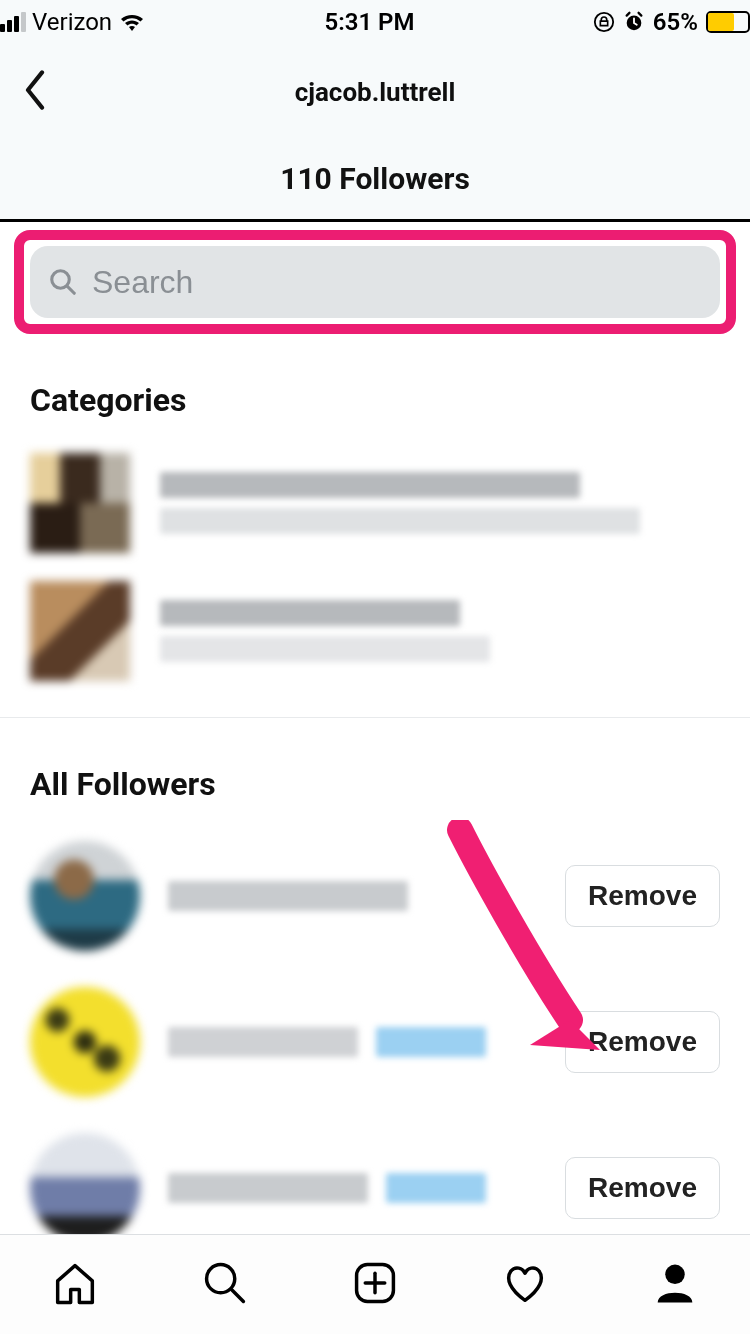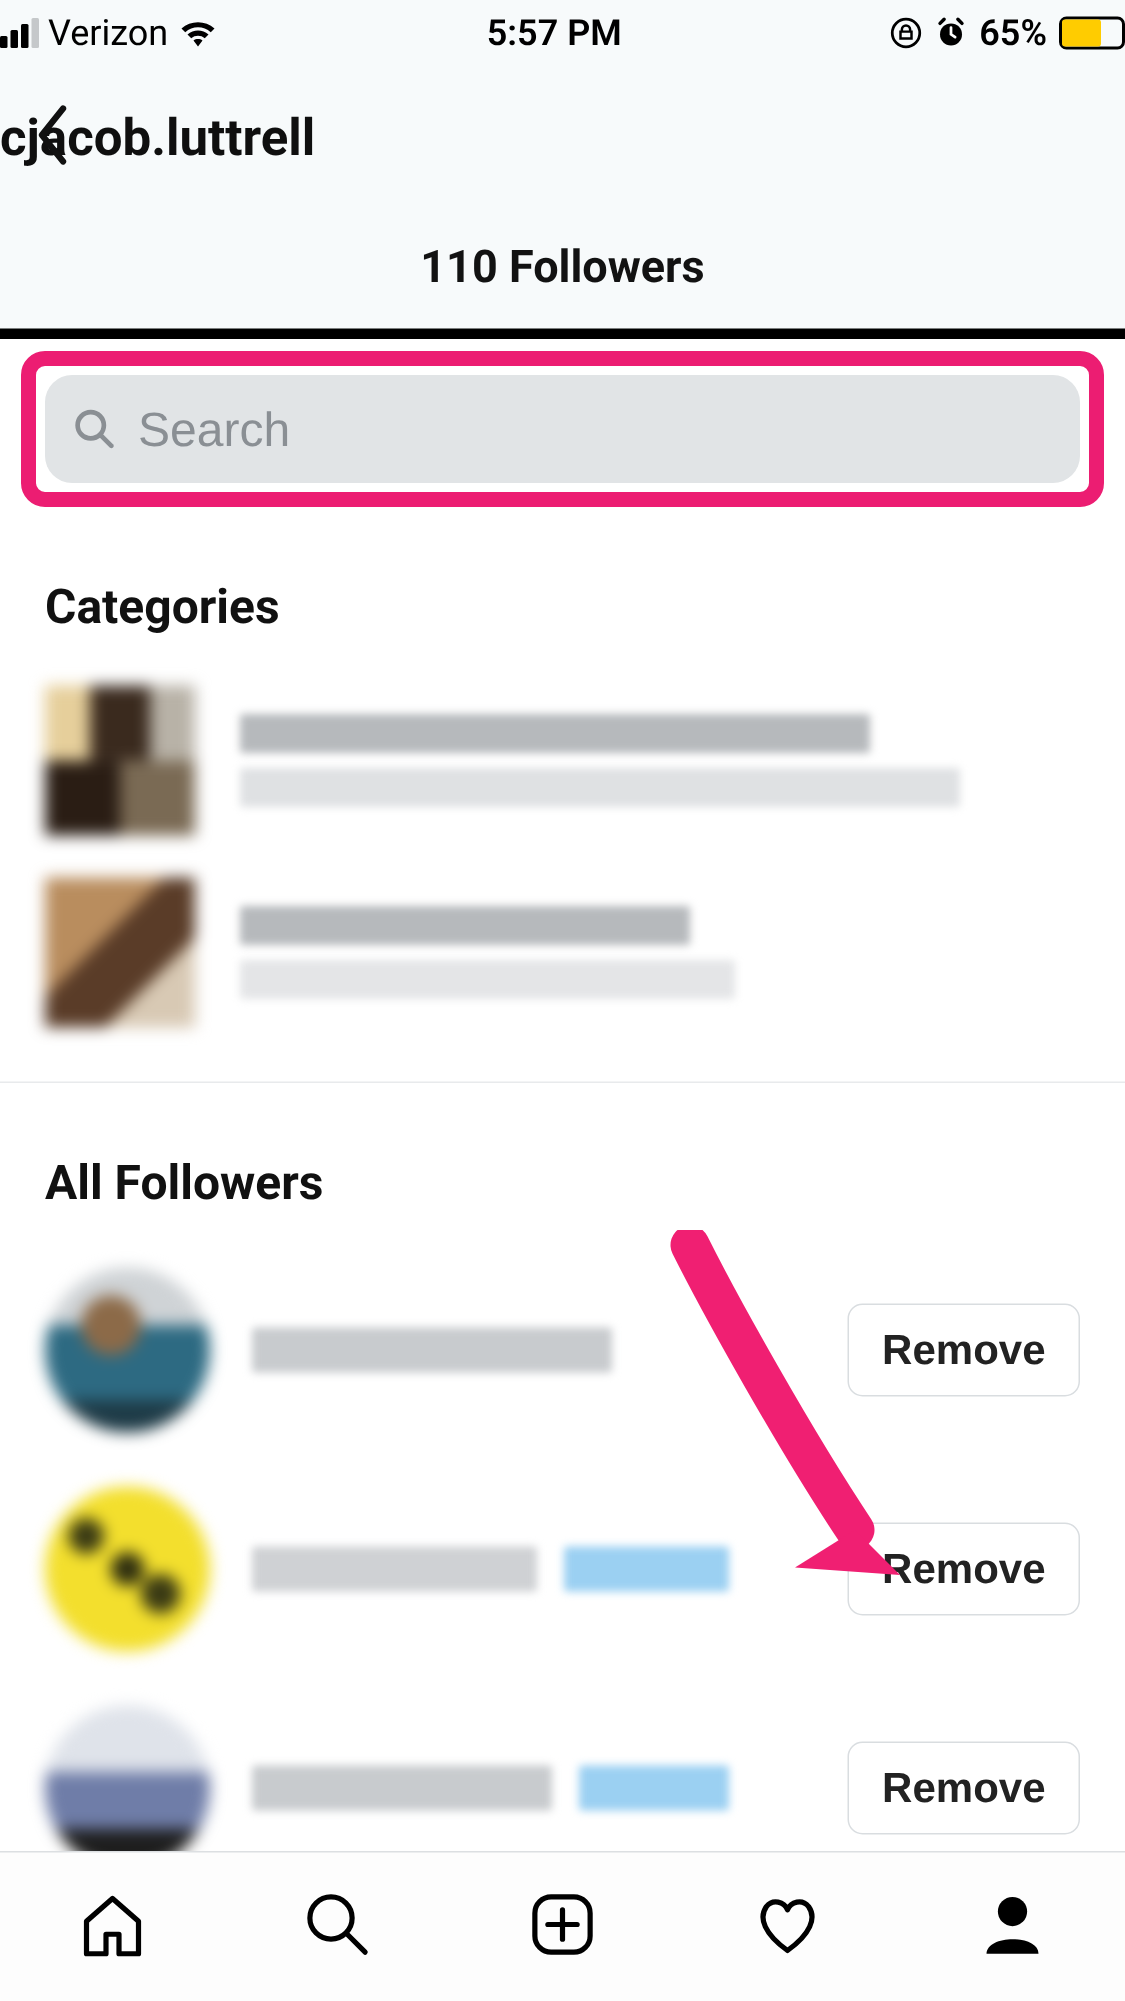--- a/index.html
+++ b/index.html
@@ -51,30 +51,30 @@
     position: relative;
   }
   .back-btn {
     position: absolute;
     left: 20px;
     top: 50%;
     transform: translateY(-50%);
   }
   .header-title {
     flex: 1;
-    text-align: left;
-    font-size: 34px;
+    text-align: center;
+    font-size: 26px;
     font-weight: 700;
     color: #0f0f0f;
   }
 
   
   .tabs {
     display: flex;
-    border-bottom: 6px solid #000000;
+    border-bottom: 2px solid #000000;
   }
   .tab {
     flex: 1;
     text-align: center;
     padding: 22px 0 24px;
     font-size: 30px;
     font-weight: 700;
     color: #9aa0a6;
     position: relative;
   }
@@ -199,21 +199,21 @@
       <span></span>
         <span></span>
         <span></span>
         <span></span>
     </div>
     <span class="carrier">Verizon</span>
     <svg width="28" height="22" viewBox="0 0 28 22">
       <path d="M14 20 L17 16 C15.3 14.7 12.7 14.7 11 16 Z M7 12 C11 8.5 17 8.5 21 12 L18.5 14.5 C16 12.3 12 12.3 9.5 14.5 Z M3 8 C9 2.5 19 2.5 25 8 L22.5 10.5 C17.8 6 10.2 6 5.5 10.5 Z" fill="#000"></path>
     </svg>
   </div>
-  <div>5:57 PM</div>
+  <div>5:31 PM</div>
   <div class="status-right">
     <svg width="22" height="22" viewBox="0 0 24 24">
       <circle cx="12" cy="12" r="10" fill="none" stroke="#000" stroke-width="2"></circle>
       <path d="M9 11 V9.5 a3 3 0 0 1 6 0 V11 M8 11 h8 v5 h-8 z" fill="none" stroke="#000" stroke-width="1.8"></path>
     </svg>
     <svg width="22" height="22" viewBox="0 0 24 24">
       <circle cx="12" cy="13" r="8" fill="#000"></circle>
       <path d="M12 8 v5 l3 2" stroke="#fff" stroke-width="2" fill="none" stroke-linecap="round"></path>
       <path d="M4 5 L7 2 M20 5 L17 2" stroke="#000" stroke-width="2.5" stroke-linecap="round"></path>
     </svg>

